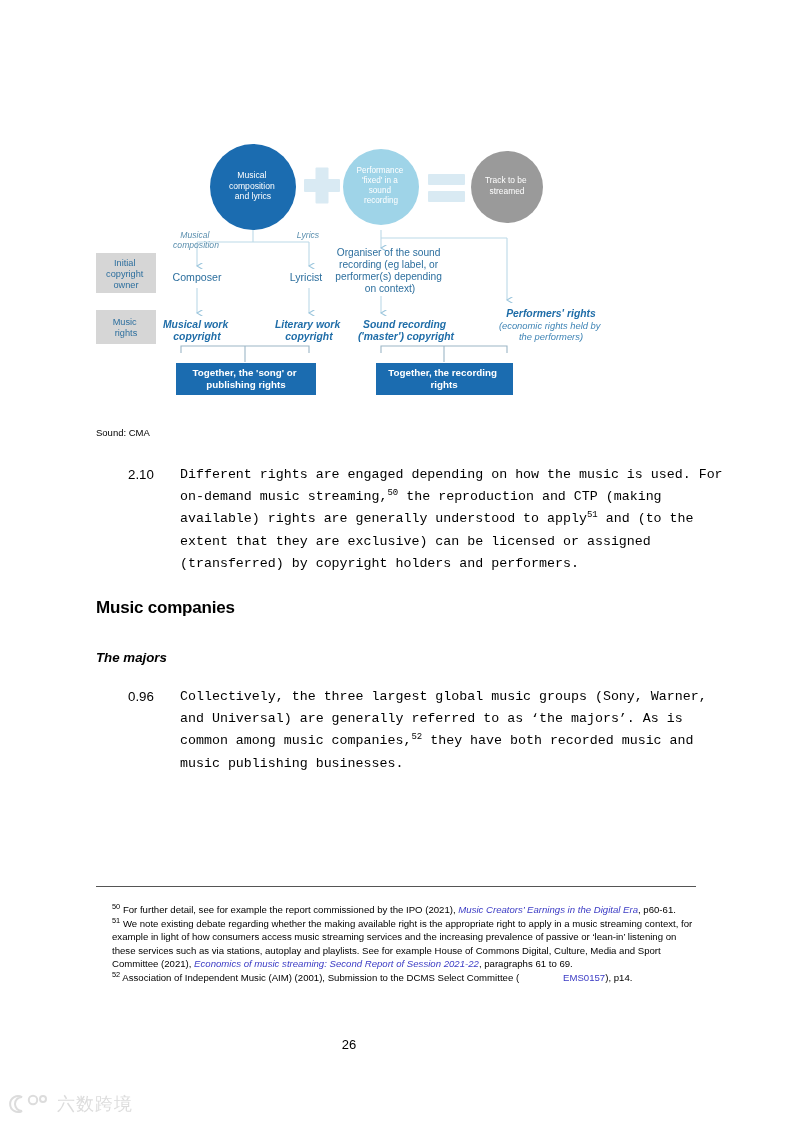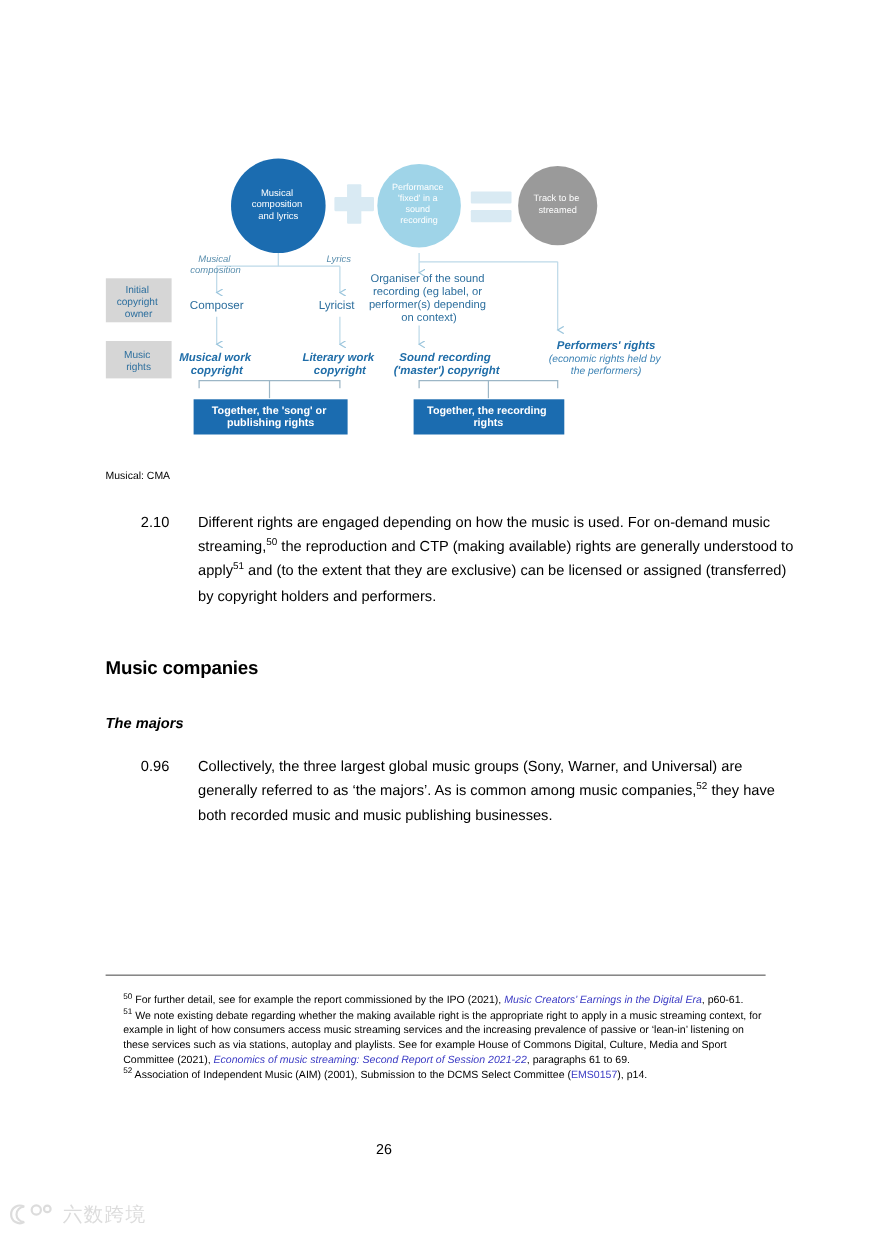--- a/index.html
+++ b/index.html
@@ -51,20 +51,21 @@
   }
   .para .num {
     position: absolute;
     left: 0; top: 0;
     width: 46px;
   }
   .para .txt {
     display: block;
     margin-left: 52px;
     text-align: left;
+    font-family: Liberation Mono, monospace;
   }
   sup { font-size: 9px; vertical-align: super; line-height: 0; }
 
   .p210 { left: 96px; top: 464px; width: 600px; }
   .h-music { position: absolute; left: 96px; top: 598px; font-size: 17px; font-weight: bold; letter-spacing: -0.2px; }
   .h-majors { position: absolute; left: 96px; top: 650px; font-size: 13.3px; font-weight: bold; font-style: italic; }
   .p211 { left: 96px; top: 686px; width: 600px; }
 
   
   .fn-rule {
@@ -77,21 +78,21 @@
     position: absolute;
     left: 96px; top: 903px;
     width: 602px;
     font-size: 9.6px;
     line-height: 13.6px;
     color: #000;
   }
   .fn { margin: 0 0 0 16px; text-align: left; }
   .fn sup { font-size: 7.4px; }
   .lnk { color: #3b3bc4; font-style: italic; }
-  .lnk-plain { color: #3b3bc4; font-style: normal; }
+  .lnk-plain { color: #3b3bc4; font-style: normal; padding-left: 44px; }
 
   .page-num {
     position: absolute;
     left: 0; top: 1037px;
     width: 698px;
     text-align: center;
     font-size: 13px;
   }
 
   
@@ -233,21 +234,21 @@
       </text>
 
       <rect x="280" y="243" width="137" height="32" fill="#1b6cb0"></rect>
       <text x="348" y="256" text-anchor="middle" fill="#ffffff" font-family="Liberation Sans, sans-serif" font-size="9.8" font-weight="bold">
         <tspan x="348" dy="0">Together, the recording</tspan>
         <tspan x="348" dy="11.5">rights</tspan>
       </text>
     </svg>
   </div>
 
-  <div class="src-line">Musical: CMA</div>
+  <div class="src-line">Sound: CMA</div>
 
   <div class="para p210">
     <span class="num">2.10</span>
     <span class="txt"><span>Different rights are engaged depending on how the music is used. For on-demand music streaming,</span><sup>50</sup><span> the reproduction and CTP (making available) rights are generally understood to apply</span><sup>51</sup><span> and (to the extent that they are exclusive) can be licensed or assigned (transferred) by copyright holders and performers.</span></span>
   </div>
 
   <div class="h-music">Music companies</div>
   <div class="h-majors">The majors</div>
 
   <div class="para p211">

